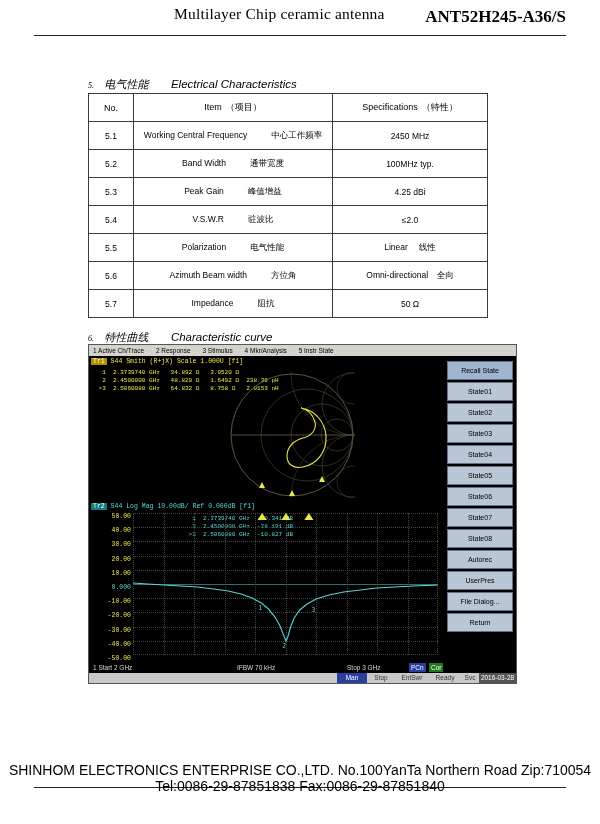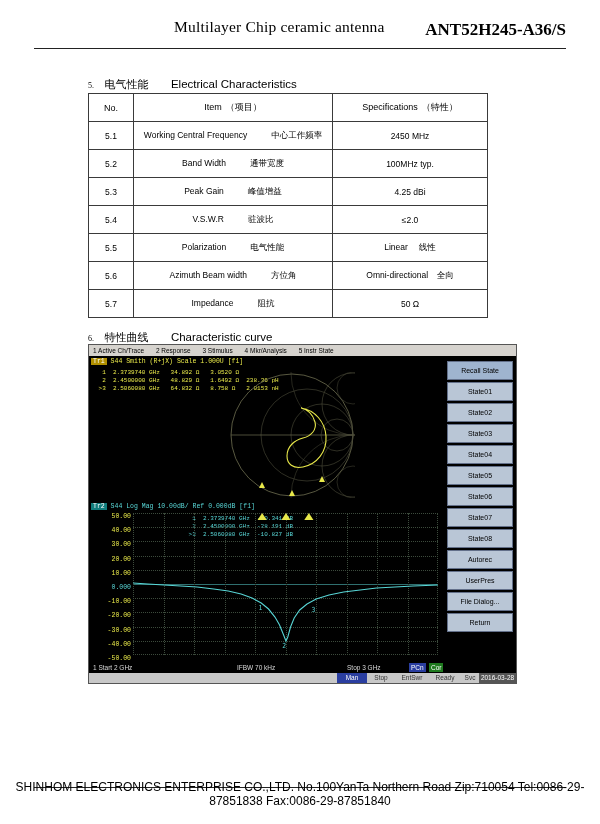--- a/index.html
+++ b/index.html
@@ -17,21 +17,21 @@
   }
   .page {
     position: relative;
     width: 600px;
     height: 824px;
     box-sizing: border-box;
   }
   
   .header {
     position: absolute;
-    top: 18px;
+    top: 5px;
     left: 34px;
     right: 34px;
     height: 34px;
   }
   .header-title {
     position: absolute;
     left: 140px;
     top: 0px;
     font-size: 15.5px;
     font-family: "Liberation Serif", serif;
@@ -49,20 +49,21 @@
     position: absolute;
     top: 30px;
     left: 0;
     right: 0;
     border-top: 1px solid #222;
   }
   
   .section-head {
     position: absolute;
     font-family: "Liberation Sans", sans-serif;
+    font-style: italic;
   }
   .section-num {
     font-size: 8px;
     font-family: "Liberation Serif", serif;
   }
   .section-cn {
     font-size: 11px;
     margin-left: 6px;
     font-family: "Liberation Sans", sans-serif;
   }
@@ -316,23 +317,23 @@
   .footer-rule {
     position: absolute;
     left: 34px;
     right: 34px;
     bottom: 36px;
     border-top: 1px solid #222;
   }
   .footer-text {
     position: absolute;
     left: 0; right: 0;
-    bottom: 16px;
+    bottom: 30px;
     text-align: center;
-    font-size: 12px;
+    font-size: 14px;
     font-family: "Liberation Sans", sans-serif;
   }
 </style>
 </head>
 <body>
 
 <div class="page">
 
   <div class="header">
     <div class="header-title">Multilayer Chip ceramic antenna</div>

